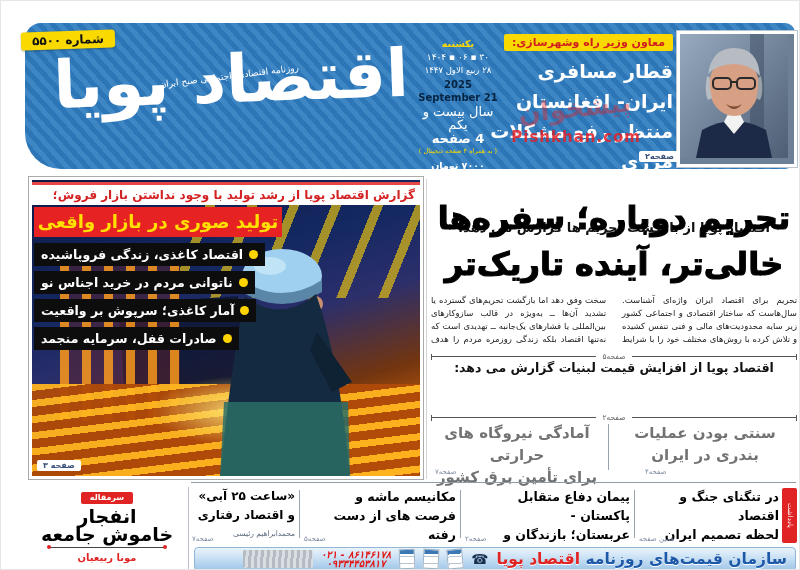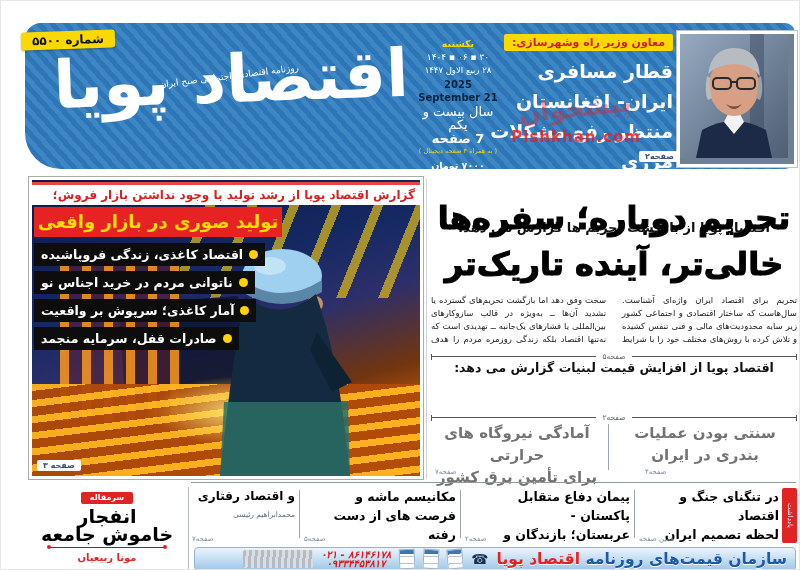--- a/index.html
+++ b/index.html
@@ -139,21 +139,21 @@
   <div class="abs logo rtl">اقتصاد پویا</div>
   <div class="abs tagline rtl">روزنامه اقتصادی، اجتماعی صبح ایران</div>
   <div class="abs website">www.eghtesadepooya.ir</div>
 
   <div class="abs dateline">
     <div class="d-week rtl">یکشنبه</div>
     <div class="d-solar" dir="ltr">۱۴۰۴ ▪ ۰۶ ▪ ۳۰</div>
     <div class="d-hijri rtl">۲۸ ربیع الاول ۱۴۴۷</div>
     <div class="d-greg" dir="ltr">2025 September 21</div>
     <div class="d-year rtl">سال بیست و یکم</div>
-    <div class="d-pages rtl">7 صفحه</div>
+    <div class="d-pages rtl">4 صفحه</div>
     <div class="d-supp rtl">( به همراه ۴ صفحه دیجیتال )</div>
     <div class="d-price rtl">۷۰۰۰ تومان</div>
   </div>
 
   <div class="abs lead-kicker rtl">معاون وزیر راه وشهرسازی:</div>
   <div class="abs lead-title rtl">
     <div>قطار مسافری</div>
     <div>ایران- افغانستان</div>
     <div>منتظر رفع مشکلات مرزی</div>
   </div>
@@ -290,20 +290,21 @@
       <div>مکانیسم ماشه و</div>
       <div>فرصت های از دست رفته</div>
     </div>
     <div class="bauthor rtl">مرتضی مکی</div>
     <span class="bpage rtl">صفحه۵</span>
   </div>
   <div class="abs vdiv" style="left:298px;top:489px;height:48px;"></div>
 
   <div class="abs bcol" style="left:191px;width:103px;">
     <div class="btitle rtl" style="font-size:12px;">
+      <div>«ساعت ۲۵ آبی»</div>
       <div>و اقتصاد رفتاری</div>
     </div>
     <div class="bauthor rtl">محمدابراهیم رئیسی</div>
     <span class="bpage rtl">صفحه۷</span>
   </div>
 
   <div class="abs editorial">
     <span class="ed-badge rtl">سرمقاله</span>
     <div class="ed-title rtl">
       <div>انفجار</div>

